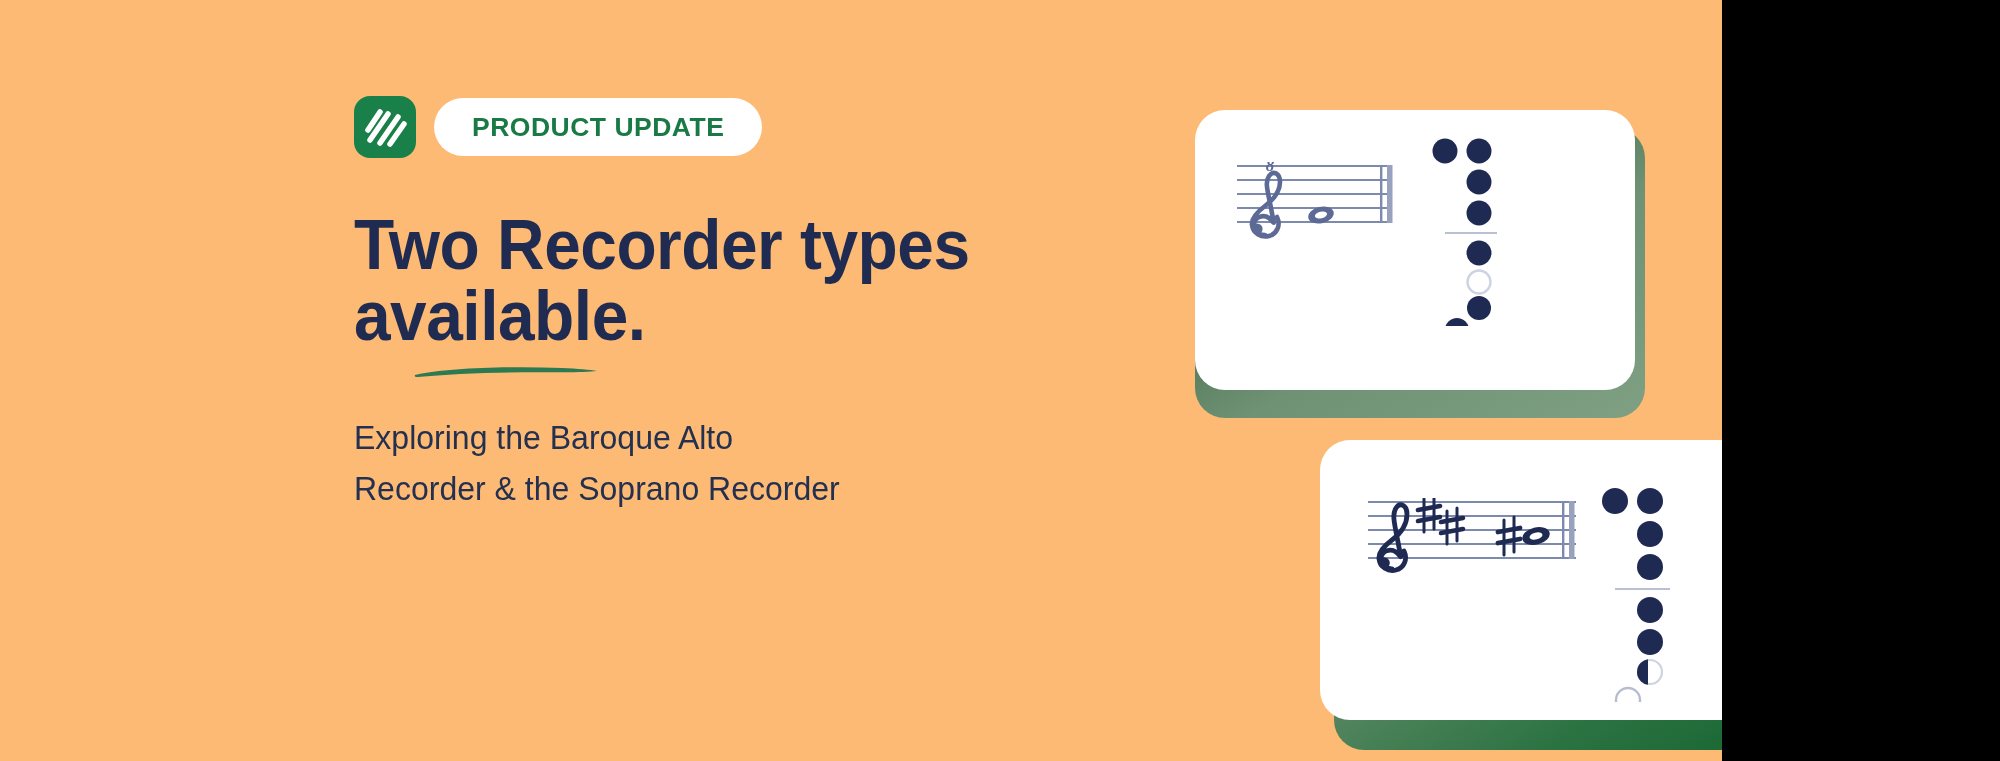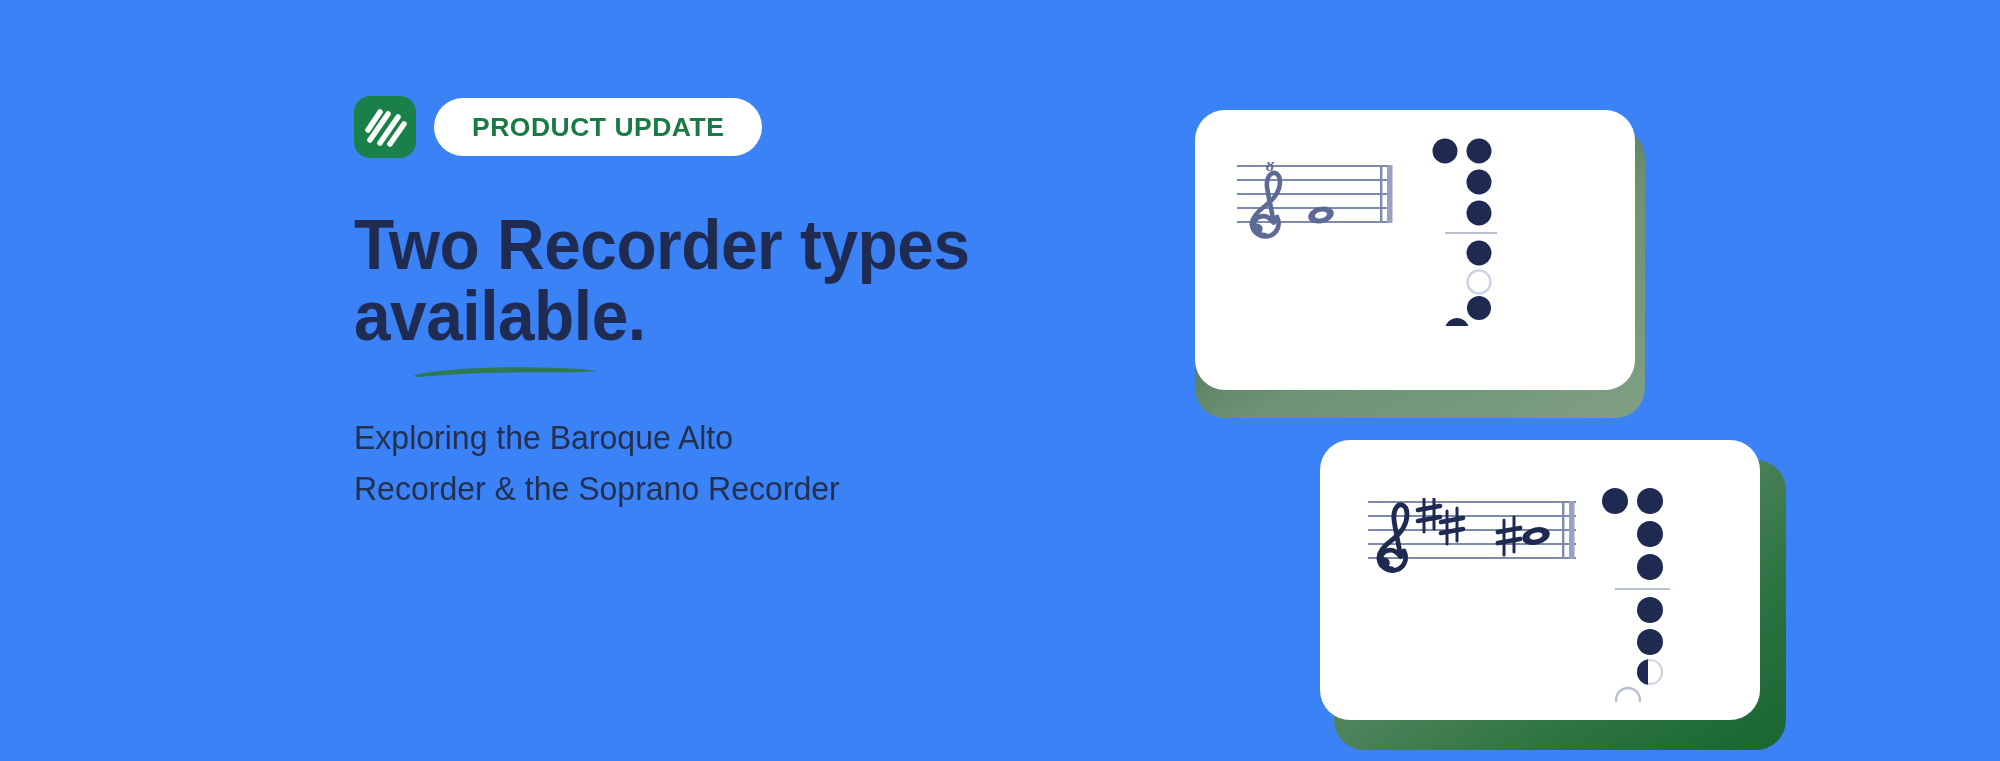--- a/index.html
+++ b/index.html
@@ -7,24 +7,24 @@
     margin: 0;
     padding: 0;
     background: #000;
   }
   body {
     font-family: "Liberation Sans", sans-serif;
   }
 
   #banner {
     position: relative;
-    width: 2000px;
+    width: 1722px;
     height: 761px;
     overflow: hidden;
-    background: #3b82f6;
+    background: #fdba74;
     box-sizing: border-box;
   }
 
   
   .left-col {
     position: absolute;
     left: 354px;
     top: 96px;
     width: 740px;
   }

